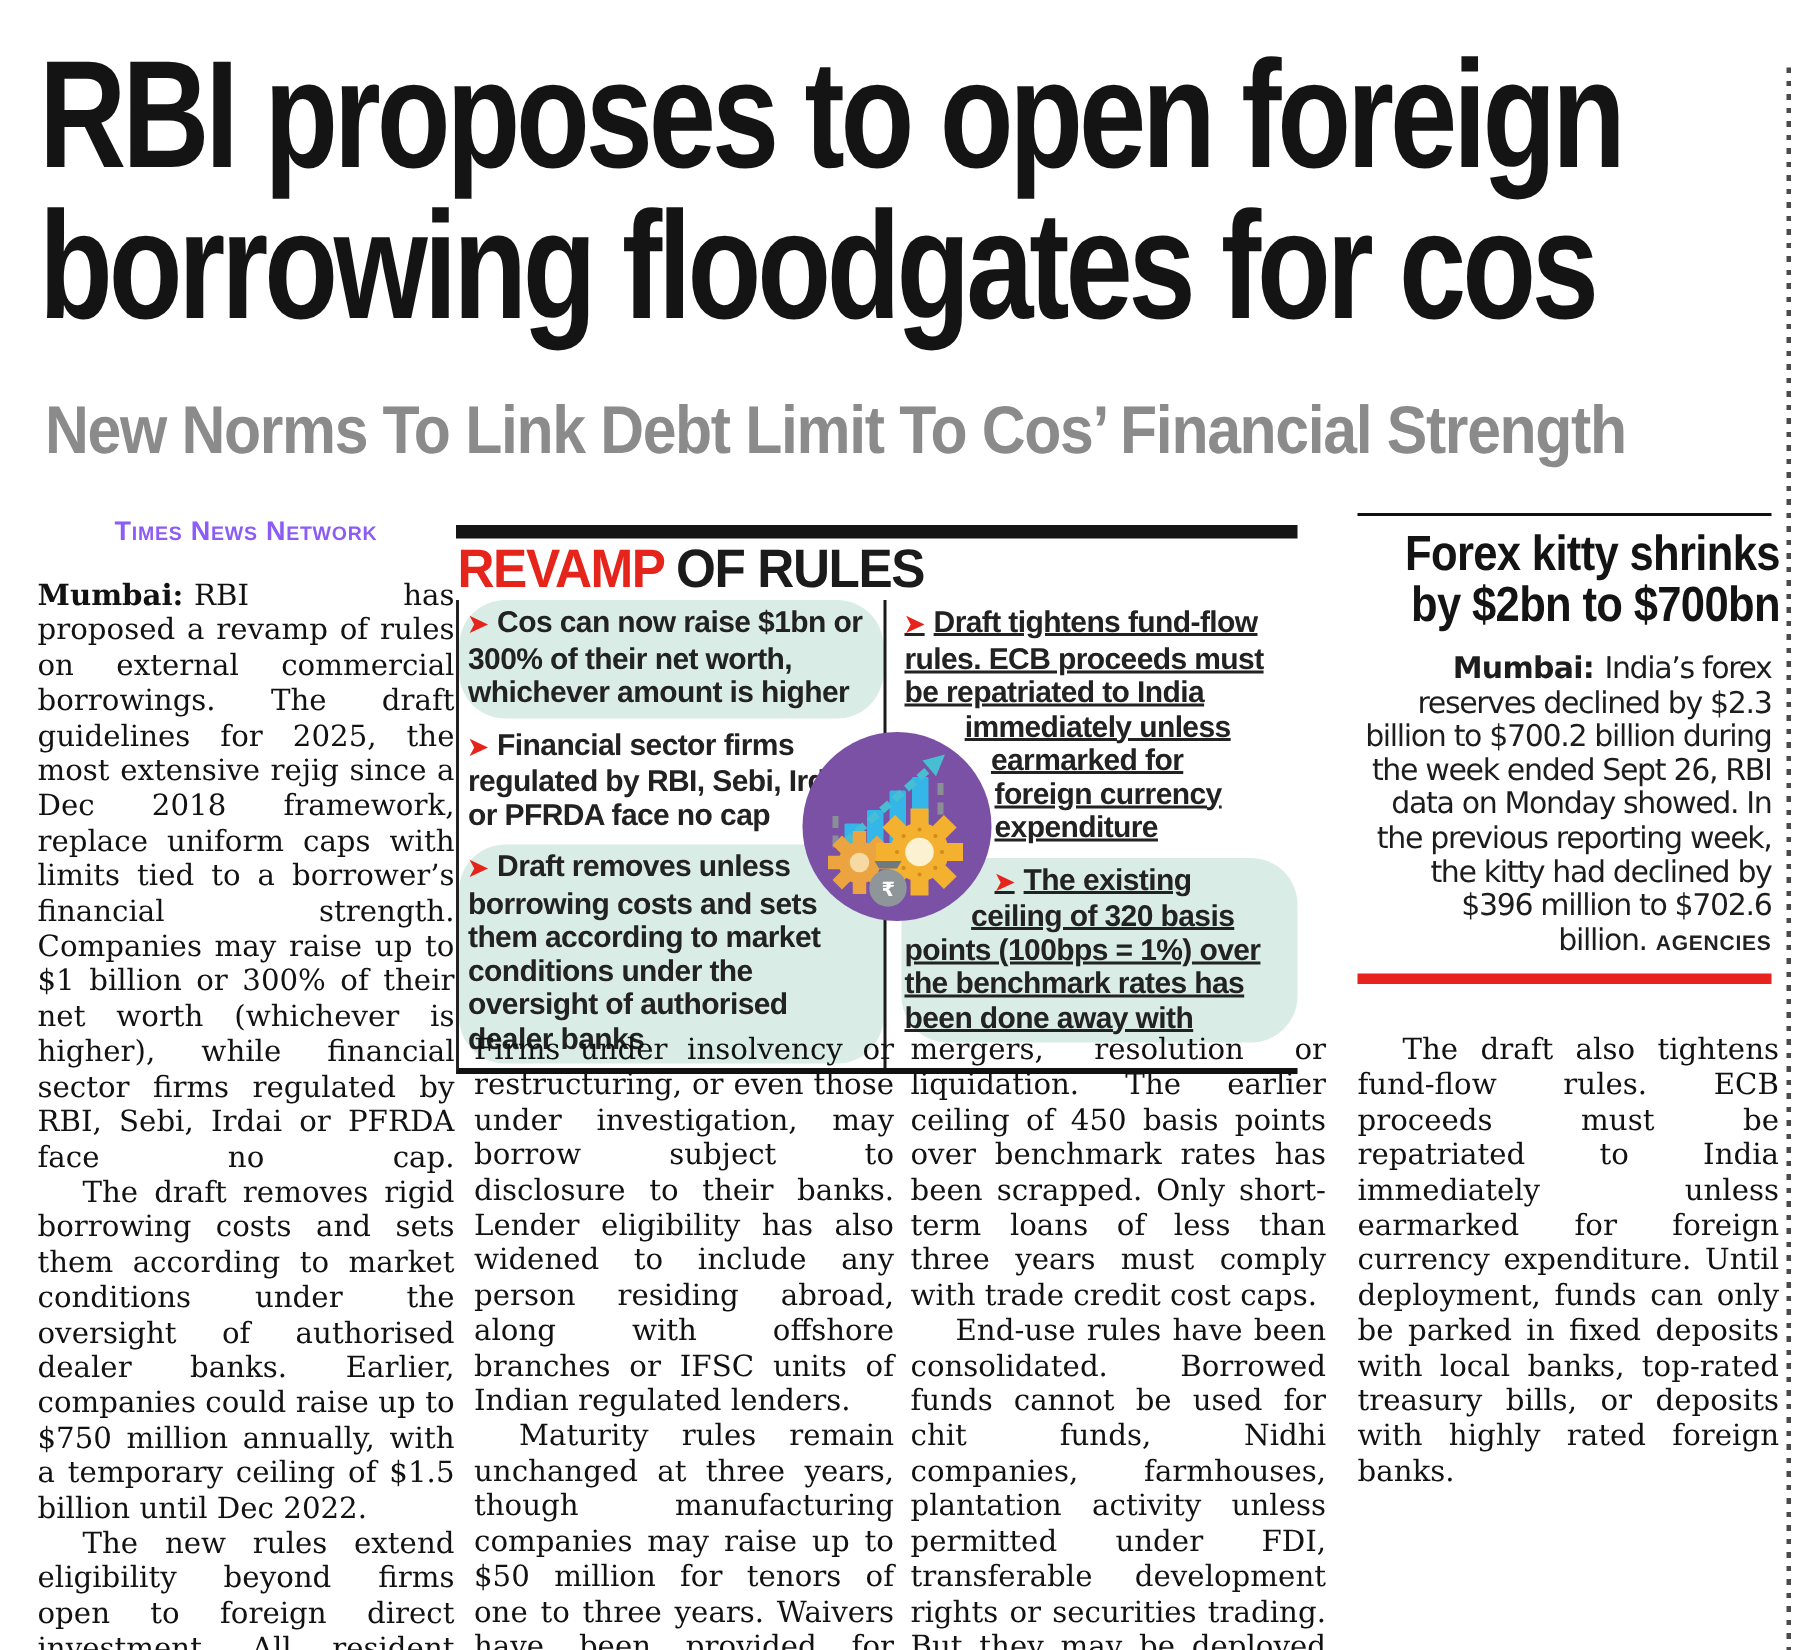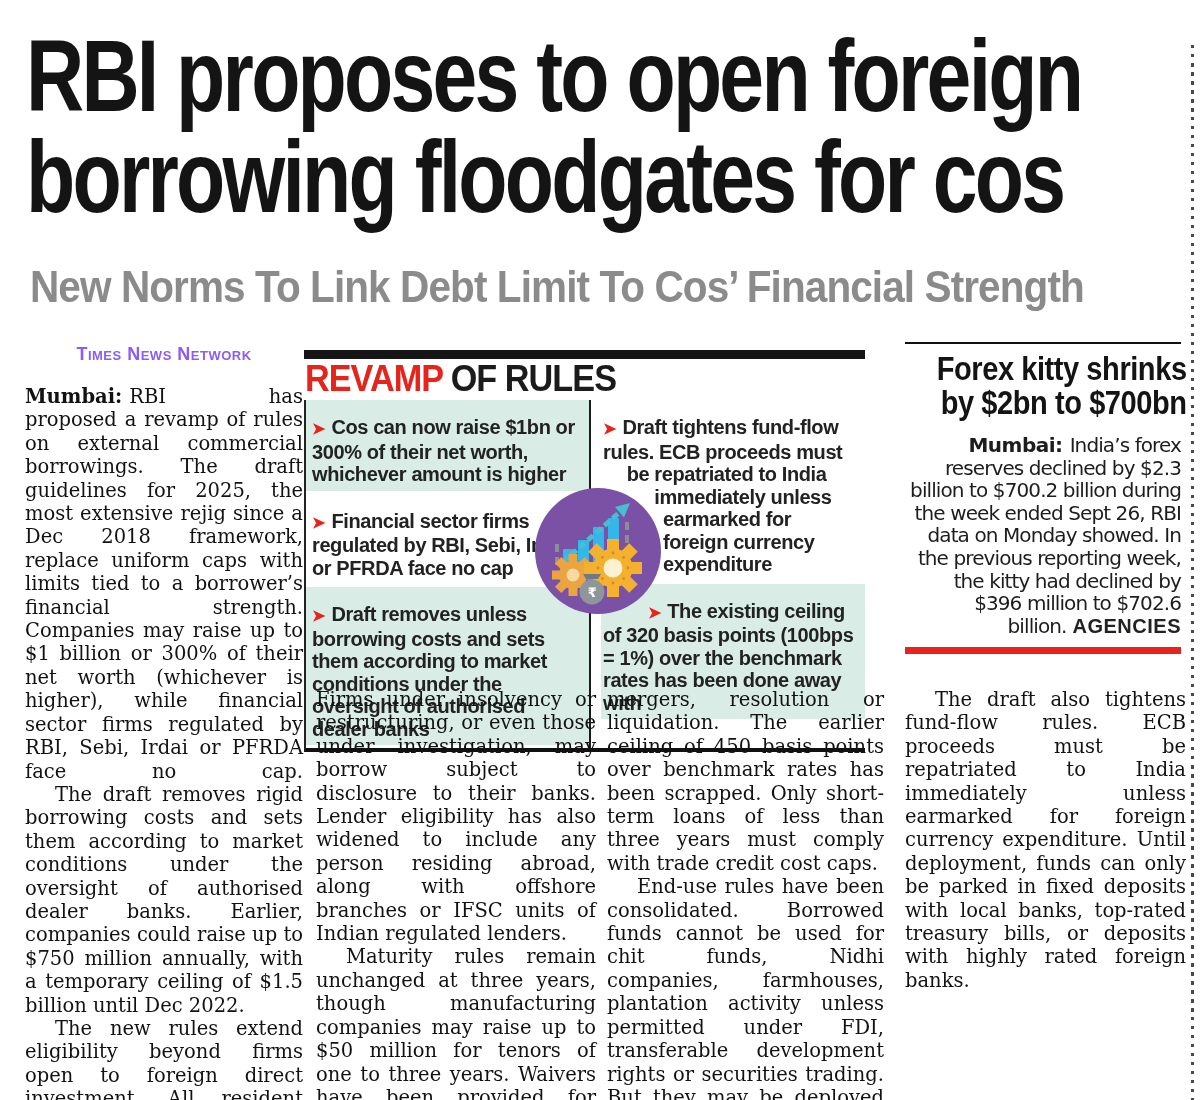--- a/index.html
+++ b/index.html
@@ -55,43 +55,43 @@
   .rv-title .red{color:#e5241c;}
   .rv-title .blk{color:#1b1b1b;margin-left:8px;}
   .rv-body{
     position:relative;display:flex;align-items:stretch;
     border-left:2px solid #222;border-bottom:4px solid #111;min-height:276px;
     font-family:"Liberation Sans",sans-serif;font-weight:bold;
     font-size:20px;line-height:22.5px;letter-spacing:-0.4px;color:#222;
   }
   .rv-left{width:283px;box-sizing:border-box;}
   .rv-right{flex:1;box-sizing:border-box;padding-left:12px;}
-  .bullet{padding:16px 10px 5px 6px;margin-bottom:3px;}
-  .rv-right .bullet{padding-left:2px;}
+  .bullet{padding:4px 10px 5px 6px;margin-bottom:3px;border-radius:31px;}
+  .rv-right .bullet{padding-left:2px;text-decoration:underline;}
   .teal{background:#d9ece5;}
   .arr{color:#e5241c;font-size:16px;margin-right:6px;letter-spacing:0;}
   .rv-divider{position:absolute;left:283px;top:0;bottom:0;width:2px;background:#1a1a1a;}
   .circle-spacer{float:left;width:62px;height:226px;shape-outside:circle(71px at -4px 150px);}
   #illus{position:absolute;left:227px;top:86px;width:130px;height:130px;z-index:5;}
 
   
   #forex{left:905px;top:342px;width:276px;text-align:right;}
   .fx-rule{border-top:2.5px solid #111;margin-bottom:8px;}
   .fx-headline{
     font-family:"Liberation Sans",sans-serif;font-weight:bold;
     font-size:33px;line-height:34px;letter-spacing:-0.5px;color:#141414;
     width:320px;transform:scaleX(0.88);transform-origin:0 0;
   }
   .fx-body{
     margin-top:14px;font-family:"DejaVu Sans",sans-serif;
     font-size:20px;line-height:22.6px;letter-spacing:-0.9px;color:#1d1d1d;
   }
   .fx-body b{letter-spacing:-0.5px;}
   .fx-credit{
-    font-family:"Liberation Sans",sans-serif;font-size:20px;font-weight:bold;
+    font-family:"Liberation Sans",sans-serif;font-size:14px;font-weight:bold;
     letter-spacing:0.5px;color:#222;text-transform:uppercase;margin-left:6px;
   }
   .fx-redbar{margin-top:10px;height:7px;background:#e8231d;}
 
   
   #dotted-edge{
     left:1191px;top:45px;height:1055px;width:3px;
     background:repeating-linear-gradient(to bottom,#4a4a4a 0 3.5px,transparent 3.5px 9px);
   }
 </style>

